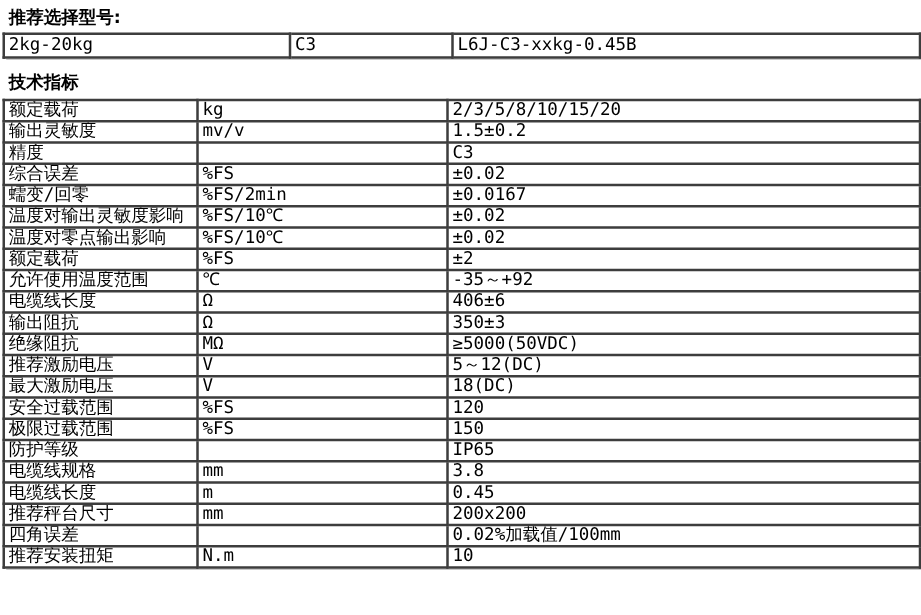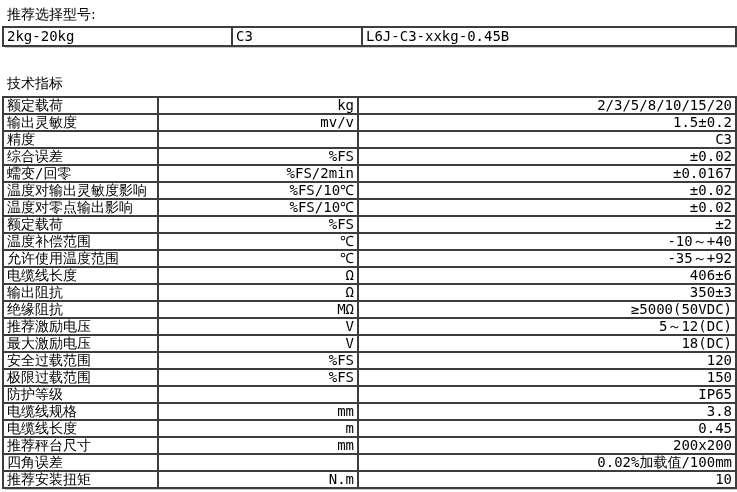--- a/index.html
+++ b/index.html
@@ -9,28 +9,28 @@
     color: #000000;
     font-family: "DejaVu Sans Mono", "Liberation Mono", monospace;
   }
   .page {
     position: relative;
     width: 737px;
     height: 492px;
     overflow: hidden;
   }
   .section-title {
-    font-weight: normal;
+    font-weight: bold;
     font-size: 14px;
     line-height: 15px;
     margin-left: 7px;
     font-family: "DejaVu Sans", "Liberation Sans", sans-serif;
   }
   .title-1 { padding-top: 7px; }
-  .title-2 { margin-top: 29px; margin-bottom: 5px; }
+  .title-2 { margin-top: 12px; margin-bottom: 5px; }
 
   table.tbl {
     border-collapse: collapse;
     table-layout: fixed;
     width: 733px;
     margin-left: 2px;
     background: #ffffff;
     box-shadow: 2px 2px 0 -1px #c9c9c9;
   }
   table.model-tbl { margin-top: 4px; }
@@ -44,21 +44,21 @@
   .model-tbl td {
     height: 17px;
     line-height: 17px;
     text-align: left;
   }
   .spec-tbl td {
     height: 15px;
     line-height: 15px;
   }
   .spec-tbl td.name { text-align: left; margin-left: 38px; }
-  .spec-tbl td.unit, .spec-tbl td.val { text-align: right; margin-left: 16px; }
+  .spec-tbl td.unit, .spec-tbl td.val { text-align: left; margin-left: 16px; }
 
   .model-tbl col.mc1 { width: 229px; }
   .model-tbl col.mc2 { width: 130px; }
   .model-tbl col.mc3 { width: 374px; }
   .spec-tbl col.sc1 { width: 155px; }
   .spec-tbl col.sc2 { width: 200px; }
   .spec-tbl col.sc3 { width: 378px; }
 </style>
 </head>
 <body>
@@ -133,25 +133,20 @@
           <td class="unit">%FS/10℃</td>
           <td class="val">±0.02</td>
         </tr>
 
         <tr>
           <td class="name">额定载荷</td>
           <td class="unit">%FS</td>
           <td class="val">±2</td>
         </tr>
 
-        <tr>
-          <td class="name">温度补偿范围</td>
-          <td class="unit">℃</td>
-          <td class="val">-10～+40</td>
-        </tr>
 
         <tr>
           <td class="name">允许使用温度范围</td>
           <td class="unit">℃</td>
           <td class="val">-35～+92</td>
         </tr>
 
         <tr>
           <td class="name">电缆线长度</td>
           <td class="unit">Ω</td>

